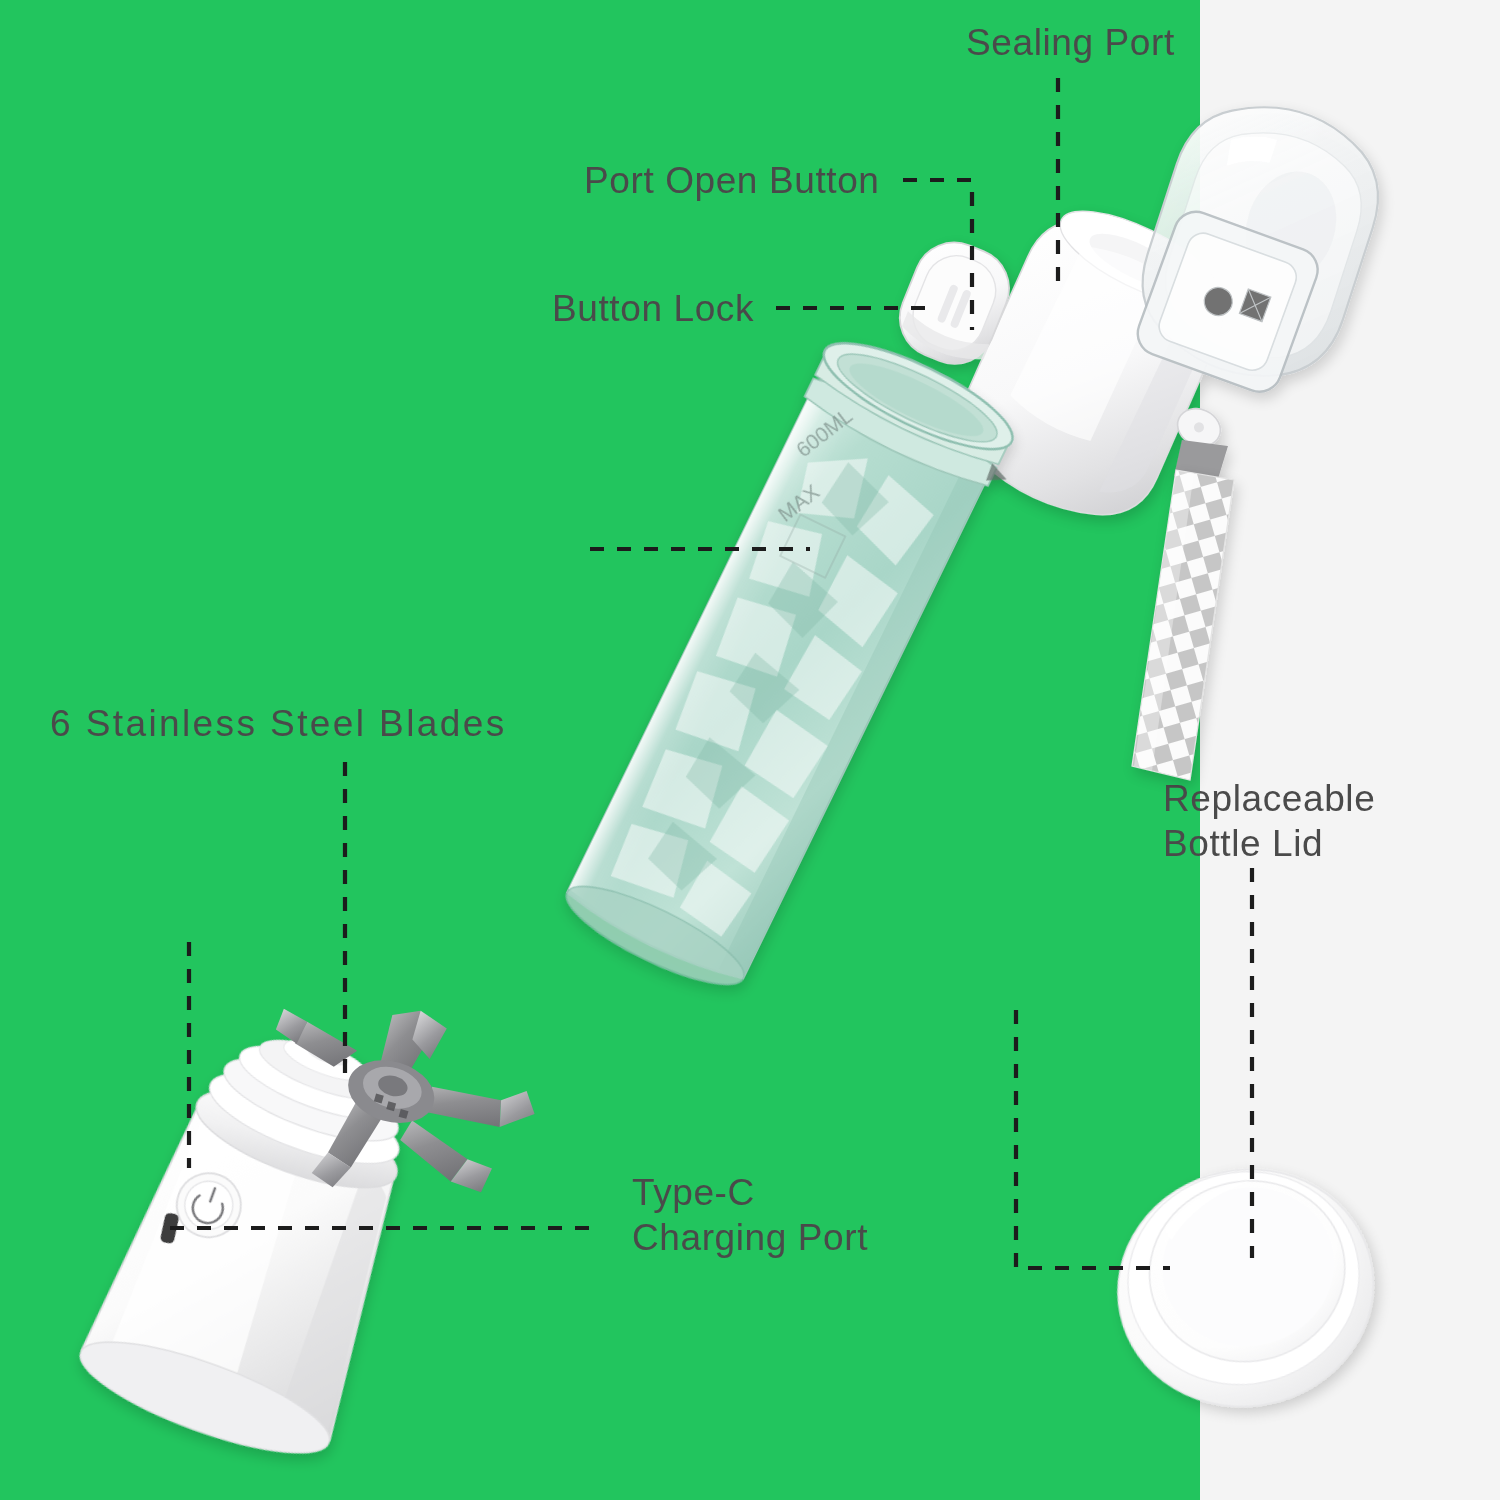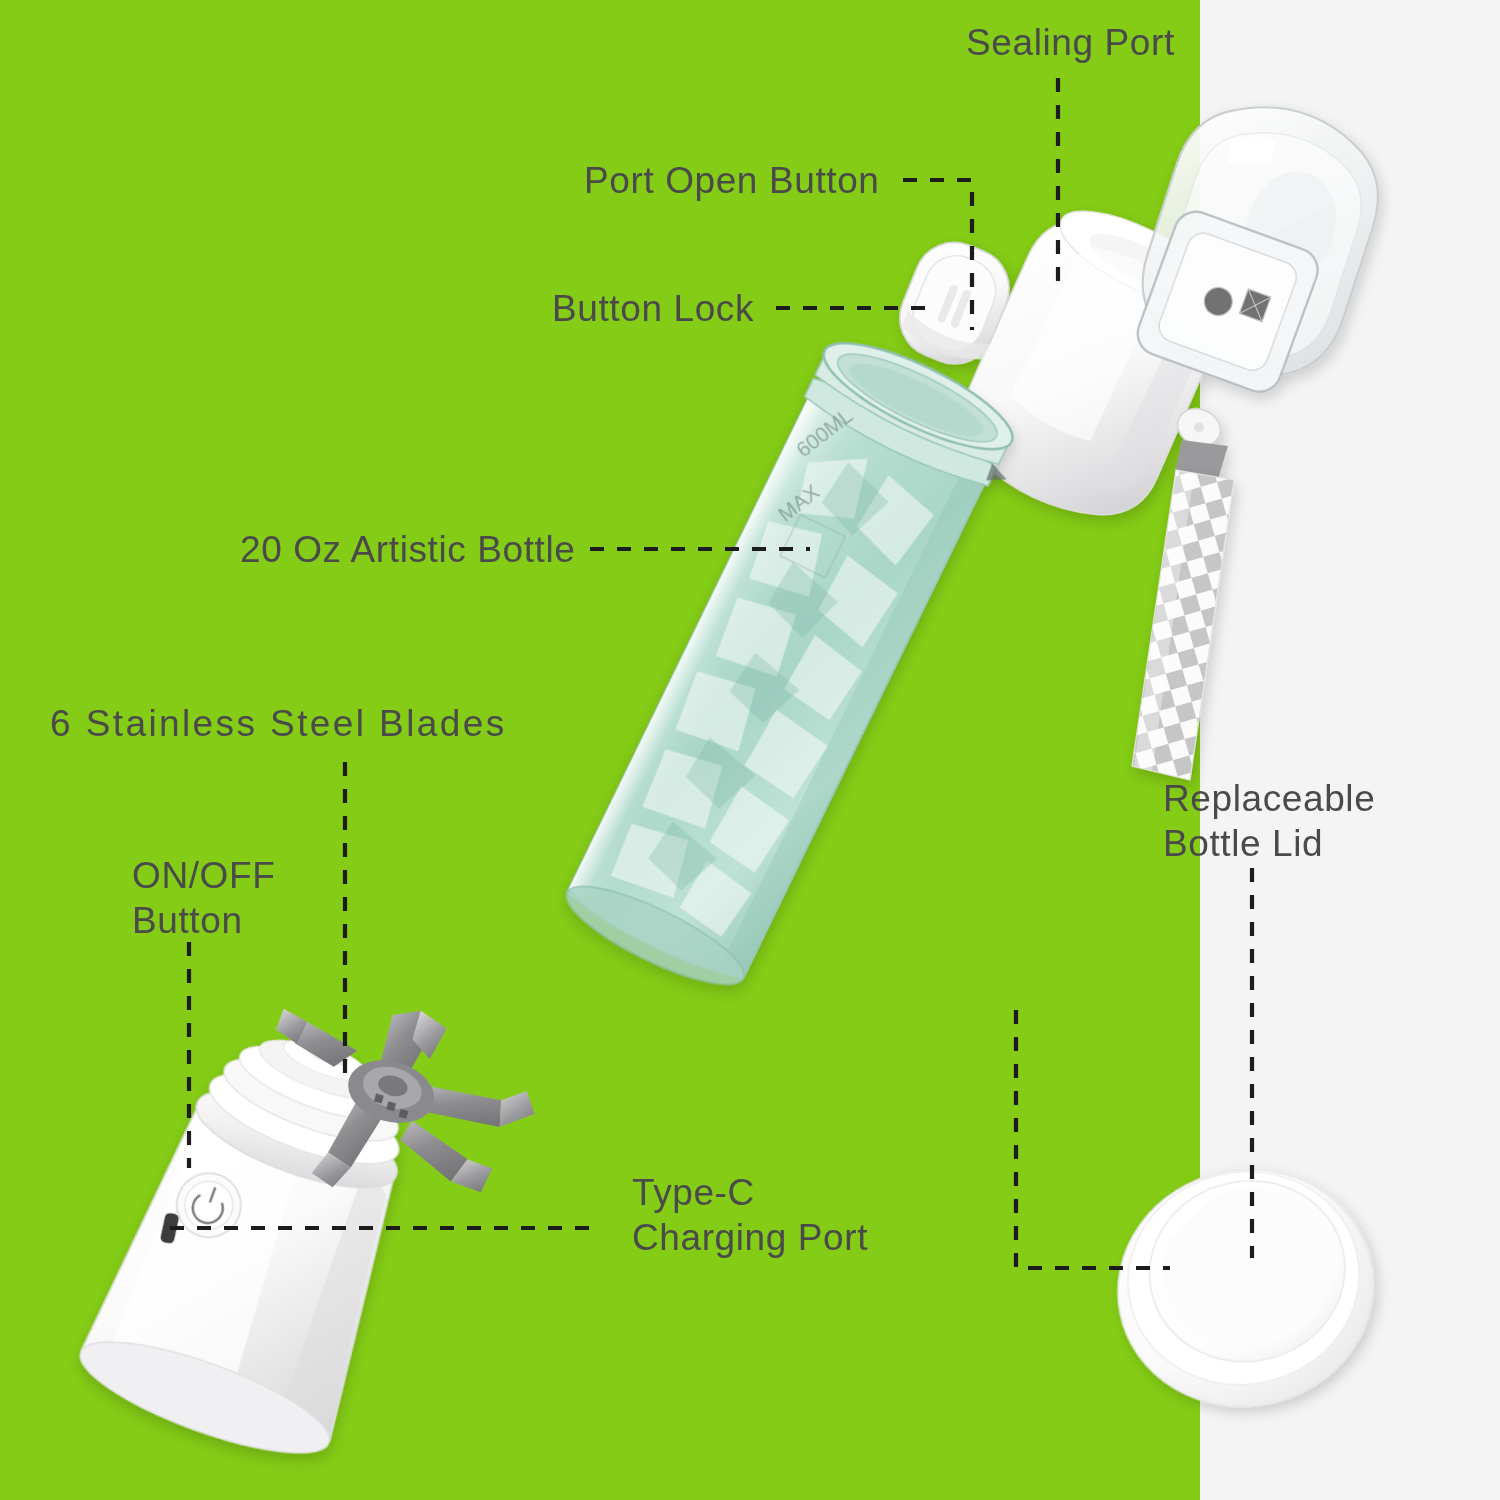--- a/index.html
+++ b/index.html
@@ -10,21 +10,21 @@
     width: 1500px;
     height: 1500px;
     background: #f4f4f4;
     font-family: "Liberation Sans", sans-serif;
     overflow: hidden;
   }
   #stage {
     position: relative;
     width: 1200px;
     height: 1500px;
-    background: #84cc16;
+    background: #22c55e;
   }
   .callout-label {
     position: absolute;
     color: #4a4a4a;
     font-family: "Liberation Sans", sans-serif;
     font-size: 37px;
     font-weight: 400;
     letter-spacing: 0.6px;
     line-height: 1.22;
     white-space: pre-line;
@@ -293,26 +293,23 @@
     <path class="leader" d="M1252,868 L1252,1258"></path>
     <path class="leader" d="M1016,1010 L1016,1268 L1170,1268"></path>
   </svg>
 
   <div class="callout-label" style="left:966px; top:20px;">Sealing Port</div>
 
   <div class="callout-label" style="left:552px; top:286px;">Button Lock</div>
 
   <div class="callout-label" style="left:584px; top:158px;">Port Open Button</div>
 
-  <div class="callout-label" style="left:240px; top:527px;">20 Oz Artistic Bottle</div>
 
   <div class="callout-label lbl-spaced" style="left:50px; top:701px;">6 Stainless Steel Blades</div>
 
-  <div class="callout-label" style="left:132px; top:853px;">ON/OFF
-Button</div>
 
   <div class="callout-label" style="left:612px; top:1170px;margin-left:20px;">Type-C
 Charging Port</div>
 
   <div class="callout-label" style="left:1163px; top:776px;">Replaceable
 Bottle Lid</div>
 
 
 </div>
 

